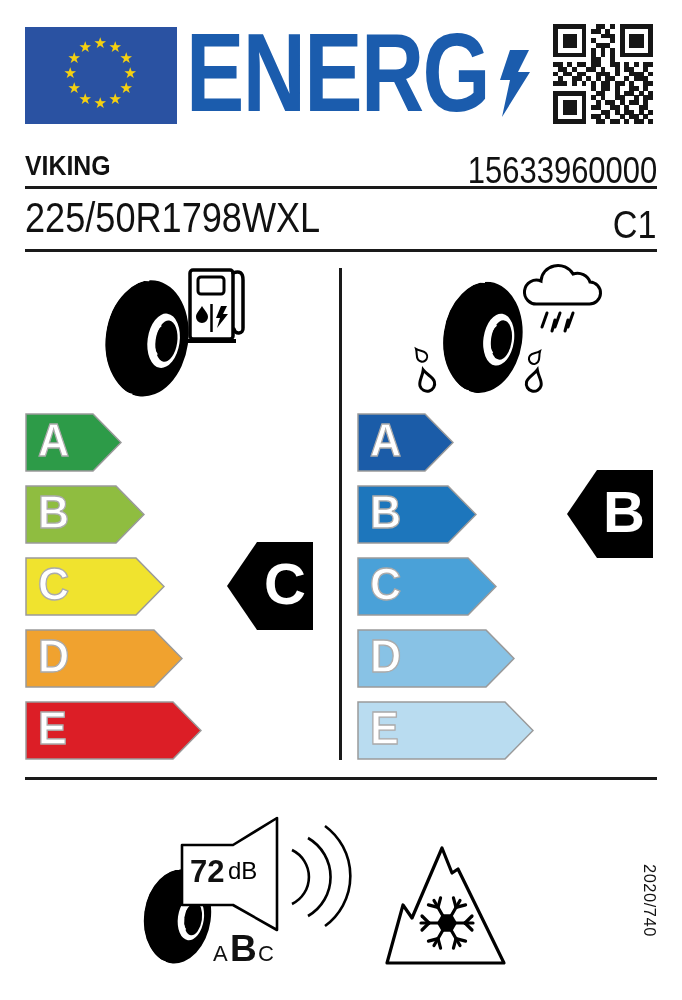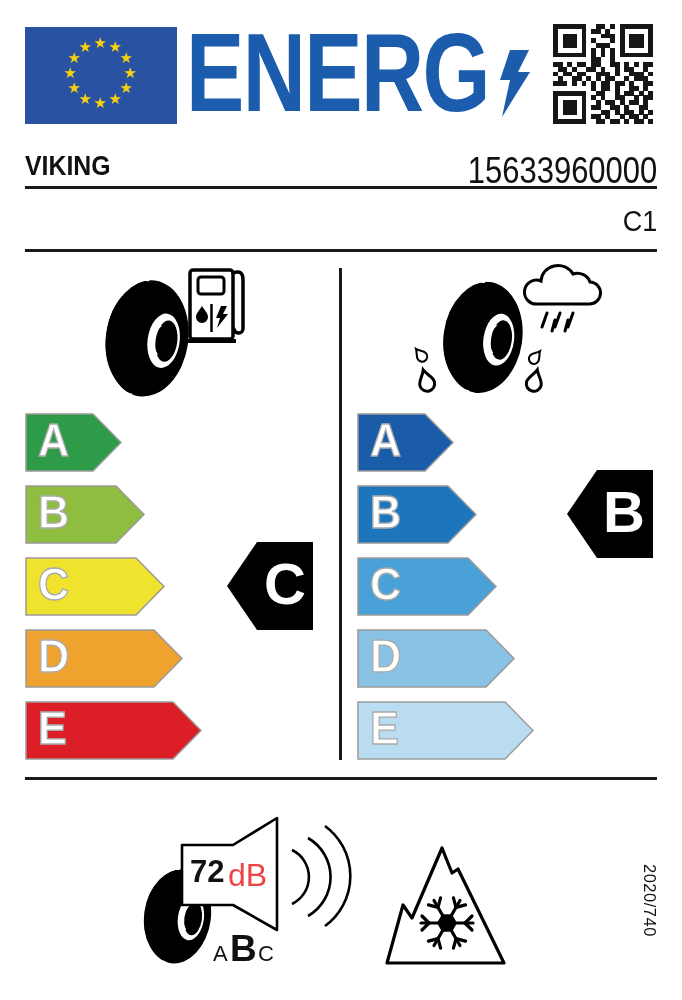--- a/index.html
+++ b/index.html
@@ -16,21 +16,21 @@
              transform:scaleX(.94);transform-origin:left top;}
   .ratingletter{position:absolute;font-weight:bold;font-size:58px;line-height:1;color:#fff;}
   .ap{stroke:#9a9a9a;stroke-width:1.5;}
   .star{position:absolute;color:#f5d010;font-size:15px;line-height:1;
         font-family:"DejaVu Sans",sans-serif;}
   .logo{position:absolute;left:186px;top:17px;font-size:112px;font-weight:bold;
         color:#1b5cad;letter-spacing:-2px;line-height:1;
         transform:scaleX(.78);transform-origin:left top;}
   .flag{position:absolute;left:25px;top:27px;width:152px;height:97px;background:#2a52a2;}
   .noise72{position:absolute;font-weight:bold;font-size:31px;line-height:1;color:#111;}
-  .noisedb{position:absolute;font-size:32px;line-height:1;color:#ef4444;}
+  .noisedb{position:absolute;font-size:24px;line-height:1;color:#000000;}
   .nclass{position:absolute;line-height:1;color:#111;}
   .reg{position:absolute;left:658px;top:864px;font-size:16.5px;line-height:1;color:#111;
        transform:rotate(90deg);transform-origin:0 0;letter-spacing:.5px;}
 </style>
 </head>
 <body>
 
 <div id="label">
 
   <svg width="0" height="0" style="position:absolute" aria-hidden="true">
@@ -315,21 +315,24 @@
       </svg></div>
 
   <div class="txt" style="left:25px;top:153px;font-size:27px;font-weight:bold">
     <span class="condL" style="transform:scaleX(.92)">VIKING</span>
   </div>
   <div class="txt" style="left:25px;top:153px;width:632px;text-align:right;font-size:36px">
     <span class="condR">15633960000</span>
   </div>
   <div class="rule" style="top:186px"></div>
 
-  <div class="txt" style="left:25px;top:206px;width:632px;text-align:right;font-size:30px">
+  <div class="txt" style="left:25px;top:197px;font-size:42px">
+    <span class="condL">225/50R1798WXL</span>
+  </div>
+  <div class="txt" style="left:25px;top:206px;width:632px;text-align:right;font-size:38px">
     <span class="condR" style="transform:scaleX(.9)">C1</span>
   </div>
   <div class="rule" style="top:249px"></div>
 
   <div class="vrule" style="left:339px;top:268px;height:492px"></div>
 
   <svg class="abs" style="left:92px;top:272px" width="104" height="132" viewBox="0 0 110 140">
       <use href="#tyre-g"></use>
     </svg>
 

